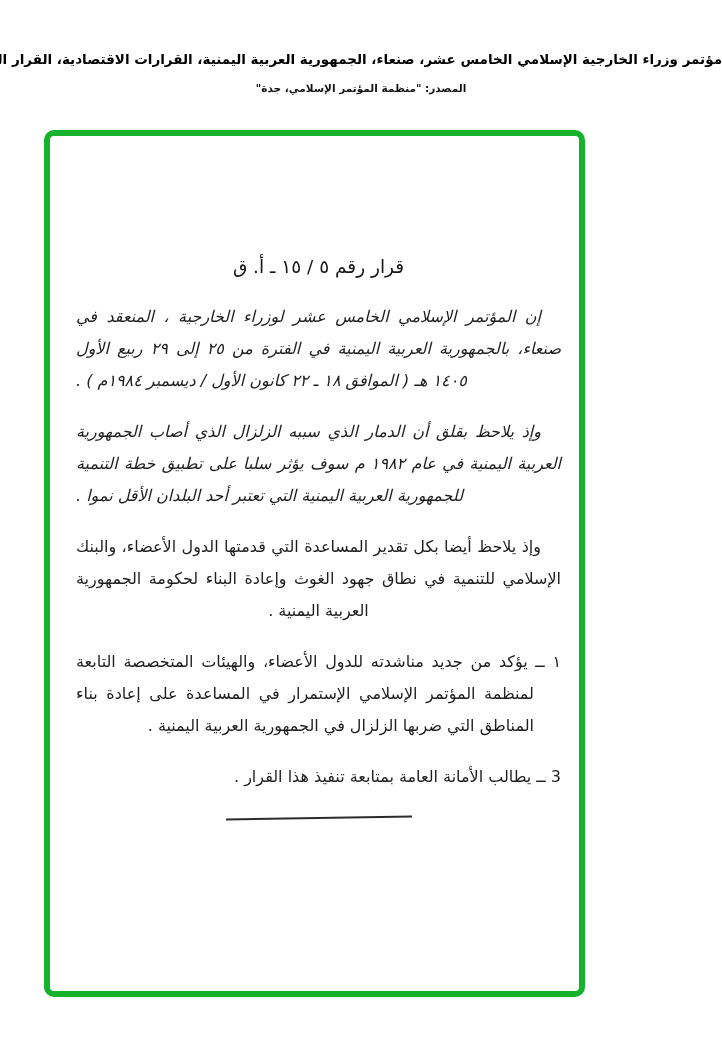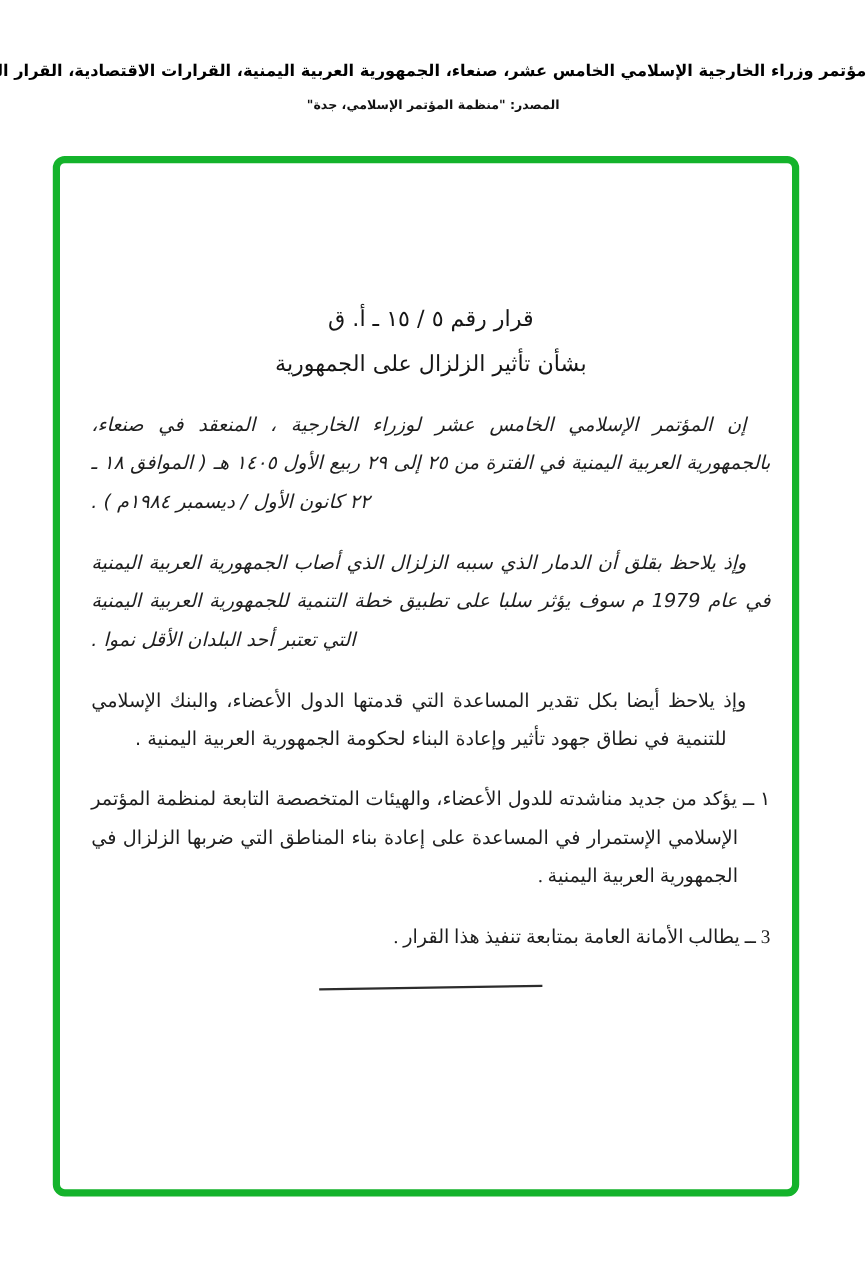--- a/index.html
+++ b/index.html
@@ -42,21 +42,21 @@
     font-size: 10.5px;
     line-height: 16px;
     color: #111111;
   }
 
   
   .scan-frame {
     position: absolute;
     left: 44px;
     top: 130px;
-    width: 622px;
+    width: 541px;
     height: 867px;
     box-sizing: border-box;
     border: 6px solid #14b32b;
     border-radius: 10px;
     background: #ffffff;
   }
 
   
   .doc {
     direction: rtl;
@@ -80,21 +80,20 @@
     text-indent: 20px;
   }
   p.last-left   { text-align-last: left; font-style: italic; }
   p.last-center { text-align-last: center; }
 
   p.item {
     margin: 12px 0 19px 0;
     text-align: justify;
     padding-right: 27px;
     text-indent: -27px;
-    font-family: Liberation Serif, serif;
   }
 
   .divider-line {
     width: 186px;
     height: 2px;
     background: #2c2c2c;
     margin: 24px auto 0 auto;
     transform: rotate(-0.9deg);
   }
 </style>
@@ -104,29 +103,28 @@
 <div class="hdr-line1">مؤتمر وزراء الخارجية الإسلامي الخامس عشر، صنعاء، الجمهورية العربية اليمنية، القرارات الاقتصادية، القرار الرقم ٥/١٥-أق</div>
 
 <div class="hdr-line2">المصدر:  "منظمة المؤتمر الإسلامي، جدة"</div>
 
 <div class="scan-frame" style="border-color: rgb(20, 179, 43);">
 
   <div class="doc">
 
     <div class="doc-title">
       <span>قرار رقم ٥ / ١٥ ـ أ. ق</span>
-      <span>بشأن تأثير الزلزال على الجمهورية</span>
     </div>
 
     <p class="para last-left">إن المؤتمر الإسلامي الخامس عشر لوزراء الخارجية ، المنعقد في صنعاء، بالجمهورية العربية اليمنية في الفترة من ٢٥ إلى ٢٩ ربيع الأول ١٤٠٥ هـ ( الموافق ١٨ ـ ٢٢ كانون الأول / ديسمبر ١٩٨٤م ) .</p>
 
 
-    <p class="para last-left">وإذ يلاحظ بقلق أن الدمار الذي سببه الزلزال الذي أصاب الجمهورية العربية اليمنية في عام 1979 م سوف يؤثر سلبا على تطبيق خطة التنمية للجمهورية العربية اليمنية التي تعتبر أحد البلدان الأقل نموا .</p>
+    <p class="para last-left">وإذ يلاحظ بقلق أن الدمار الذي سببه الزلزال الذي أصاب الجمهورية العربية اليمنية في عام ١٩٨٢ م سوف يؤثر سلبا على تطبيق خطة التنمية للجمهورية العربية اليمنية التي تعتبر أحد البلدان الأقل نموا .</p>
 
-    <p class="para last-center">وإذ يلاحظ أيضا بكل تقدير المساعدة التي قدمتها الدول الأعضاء، والبنك الإسلامي للتنمية في نطاق جهود تأثير وإعادة البناء لحكومة الجمهورية العربية اليمنية .</p>
+    <p class="para last-center">وإذ يلاحظ أيضا بكل تقدير المساعدة التي قدمتها الدول الأعضاء، والبنك الإسلامي للتنمية في نطاق جهود الغوث وإعادة البناء لحكومة الجمهورية العربية اليمنية .</p>
 
     <p class="item">١ ــ يؤكد من جديد مناشدته للدول الأعضاء، والهيئات المتخصصة التابعة لمنظمة المؤتمر الإسلامي الإستمرار في المساعدة على إعادة بناء المناطق التي ضربها الزلزال في الجمهورية العربية اليمنية .</p>
 
     <p class="item">3 ــ يطالب الأمانة العامة بمتابعة تنفيذ هذا القرار .</p>
 
     <div class="divider-line"></div>
 
   </div>
 </div>
 

